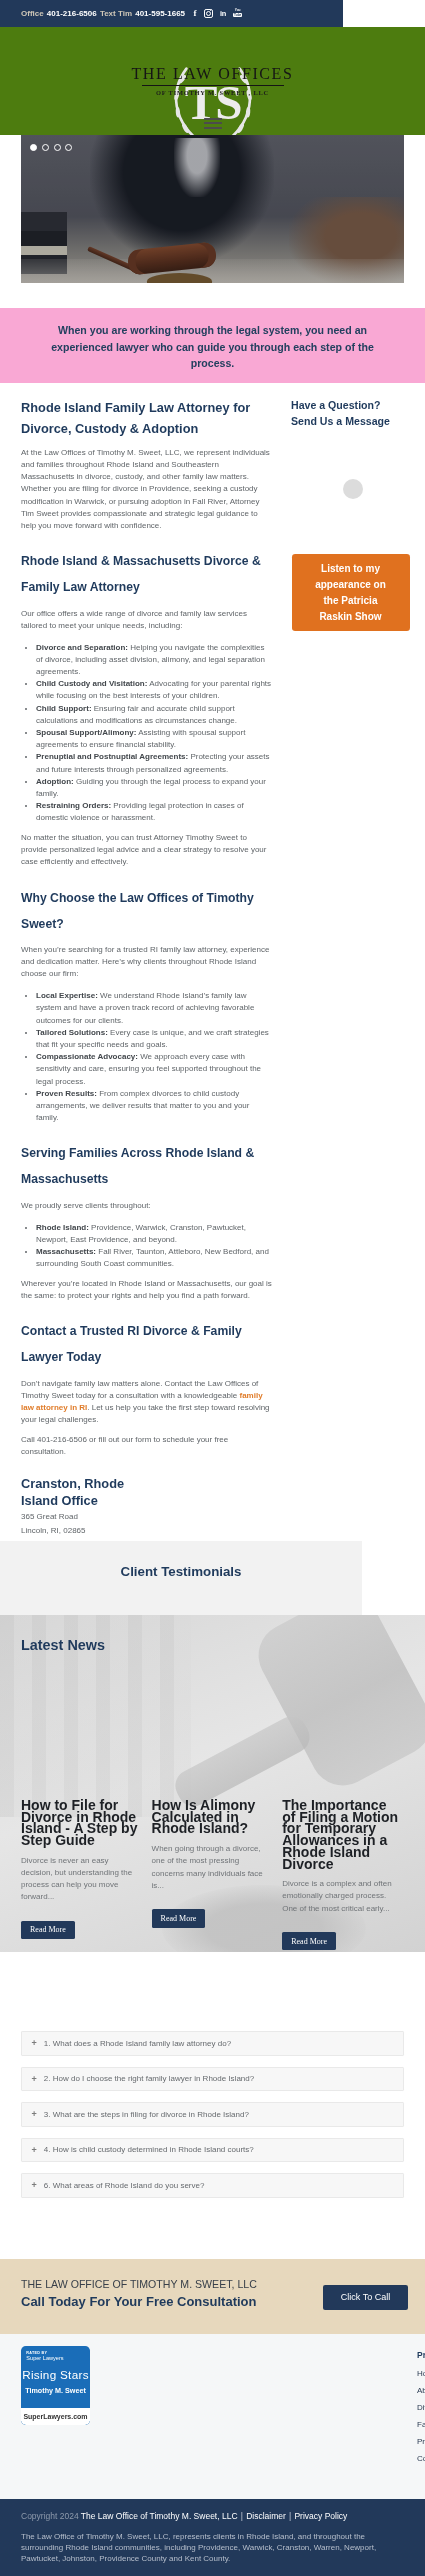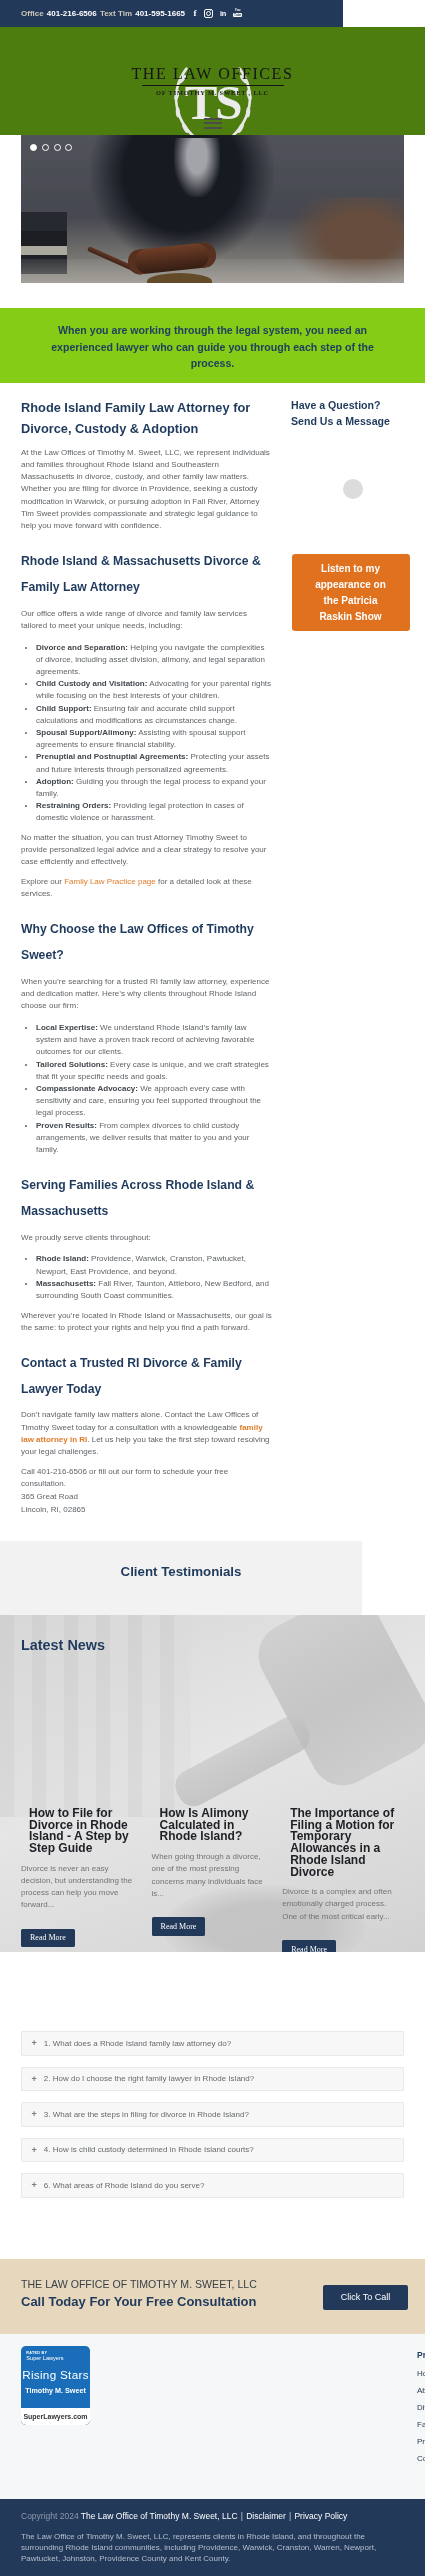--- a/index.html
+++ b/index.html
@@ -45,21 +45,21 @@
     background:linear-gradient(180deg,#8a4b2b,#5d2f1a 60%,#3f2011);box-shadow:inset 7.4px 0 0 #6b3820,inset -7.4px 0 0 #6b3820;}
   .gavel-handle{position:absolute;left:17%;bottom:15%;width:13%;height:4.8px;transform:rotate(24deg);
     background:linear-gradient(180deg,#7a432a,#4a2514);border-radius:2.1px;}
   .gavel-base{position:absolute;left:33%;bottom:0;width:17%;height:7%;background:#7a5a2e;border-radius:50% 50% 0 0 / 80% 80% 0 0;}
   .hero-shade{position:absolute;inset:0;background:rgba(18,22,32,.22);}
   .dots{position:absolute;top:9px;left:9px;display:flex;gap:4.8px;}
   .dot{width:7px;height:7px;border-radius:50%;border:1.1px solid #fff;box-sizing:border-box;cursor:pointer;}
   .dot.active{background:#fff;}
 
   
-  .quote-banner{position:absolute;top:308px;left:0;width:425px;height:75px;background:#84cc16;}
+  .quote-banner{position:absolute;top:308px;left:0;width:425px;height:75px;background:#f9a8d4;}
   .quote-banner p{margin:0;padding-top:14.4px;width:367px;margin-left:auto;margin-right:auto;text-align:center;
       color:#23405f;font-weight:bold;font-size:10.6px;line-height:16.5px;}
 
   
   .content{position:absolute;top:393px;left:21px;width:389px;}
   .left-col{width:251px;}
   .left-col h1{margin:4.3px 0 0;font-size:12.8px;line-height:21px;color:#1f3a5c;}
   .left-col h2{margin:16px 0 3.2px;font-size:12.2px;line-height:26px;color:#1f3a5c;}
   .left-col p{margin:7.4px 0 0;font-size:8px;line-height:12.2px;color:#606569;}
   .left-col ul{margin:9.6px 0 1.1px;padding-left:15px;}
@@ -87,21 +87,21 @@
         background:repeating-linear-gradient(90deg,#c4c4c4 0 14px,#d9d9d9 14px 32px);}
   .news .bg-gavel-head{position:absolute;right:4%;top:-4%;width:30%;height:52%;border-radius:32px;transform:rotate(-28deg);
         background:linear-gradient(180deg,#cccccc,#bdbdbd 55%,#c9c9c9);opacity:.8;}
   .news .bg-gavel-handle{position:absolute;right:26%;top:38%;width:34%;height:11%;transform:rotate(-28deg);
         background:linear-gradient(180deg,#c6c6c6,#b8b8b8);border-radius:16px;opacity:.7;}
   .news .bg-base{position:absolute;left:38%;bottom:-6%;width:48%;height:26%;border-radius:50%;
         background:radial-gradient(ellipse,#bfbfbf 40%,rgba(191,191,191,0) 75%);opacity:.8;}
   .news h2{position:absolute;left:21px;top:22px;margin:0;font-size:14.4px;color:#1f3a5c;}
   .cards{position:absolute;left:21px;top:185px;width:383px;display:flex;gap:9.6px;}
   .card{width:121px;}
-  .card .title{margin:8px;font-size:12px;line-height:11.7px;font-weight:bold;color:#1d2025;cursor:pointer;}
+  .card .title{margin:0;font-size:14px;line-height:11.7px;font-weight:bold;color:#1d2025;cursor:pointer;}
   .card .excerpt{margin:8px 0 0;font-size:8px;line-height:12.2px;color:#707478;}
   .read-more{display:inline-block;margin-top:17px;background:#22395a;color:#fff;font-size:8px;
              padding:4.8px 9px;border-radius:1.6px;border:none;cursor:pointer;font-family:Liberation Serif, serif;}
 
   
   .faq{position:absolute;top:2031px;left:21px;width:383px;}
   .faq-item{height:24.5px;background:#f7f7f7;border:0.5px solid #e9e9e9;box-sizing:border-box;border-radius:1.1px;
             display:flex;align-items:center;padding:0 9.6px;margin-bottom:11px;cursor:pointer;}
   .faq-item .plus{color:#7c7c7c;font-size:9px;font-weight:bold;margin-right:7px;}
   .faq-item .q{color:#666a6e;font-size:8px;}
@@ -221,21 +221,20 @@
     <ul>
       <li><b>Divorce and Separation:</b><span> Helping you navigate the complexities of divorce, including asset division, alimony, and legal separation agreements.</span></li>
       <li><b>Child Custody and Visitation:</b><span> Advocating for your parental rights while focusing on the best interests of your children.</span></li>
       <li><b>Child Support:</b><span> Ensuring fair and accurate child support calculations and modifications as circumstances change.</span></li>
       <li><b>Spousal Support/Alimony:</b><span> Assisting with spousal support agreements to ensure financial stability.</span></li>
       <li><b>Prenuptial and Postnuptial Agreements:</b><span> Protecting your assets and future interests through personalized agreements.</span></li>
       <li><b>Adoption:</b><span> Guiding you through the legal process to expand your family.</span></li>
       <li><b>Restraining Orders:</b><span> Providing legal protection in cases of domestic violence or harassment.</span></li>
     </ul>
     <p>No matter the situation, you can trust Attorney Timothy Sweet to provide personalized legal advice and a clear strategy to resolve your case efficiently and effectively.</p>
-    <p><span>Explore our </span><a class="olink">Family Law Practice page</a><span> for a detailed look at these services.</span></p>
 
     <h2>Why Choose the Law Offices of Timothy Sweet?</h2>
     <p>When you’re searching for a trusted RI family law attorney, experience and dedication matter. Here’s why clients throughout Rhode Island choose our firm:</p>
     <ul>
       <li><b>Local Expertise:</b><span> We understand Rhode Island’s family law system and have a proven track record of achieving favorable outcomes for our clients.</span></li>
       <li><b>Tailored Solutions:</b><span> Every case is unique, and we craft strategies that fit your specific needs and goals.</span></li>
       <li><b>Compassionate Advocacy:</b><span> We approach every case with sensitivity and care, ensuring you feel supported throughout the legal process.</span></li>
       <li><b>Proven Results:</b><span> From complex divorces to child custody arrangements, we deliver results that matter to you and your family.</span></li>
     </ul>
 
@@ -244,20 +243,21 @@
     <ul>
       <li><b>Rhode Island:</b><span> Providence, Warwick, Cranston, Pawtucket, Newport, East Providence, and beyond.</span></li>
       <li><b>Massachusetts:</b><span> Fall River, Taunton, Attleboro, New Bedford, and surrounding South Coast communities.</span></li>
     </ul>
     <p>Wherever you’re located in Rhode Island or Massachusetts, our goal is the same: to protect your rights and help you find a path forward.</p>
 
     <h2>Contact a Trusted RI Divorce &amp; Family Lawyer Today</h2>
     <p><span>Don’t navigate family law matters alone. Contact the Law Offices of Timothy Sweet today for a consultation with a knowledgeable </span><a class="olink bold">family law attorney in RI</a><span>. Let us help you take the first step toward resolving your legal challenges.</span></p>
     <p><span> Call  </span><span>401-216-6506</span><span> or fill out our form to schedule your free consultation.</span></p>
 
+    <h3 class="office-h">Cranston, Rhode Island Office</h3>
     <p class="addr">365 Great Road</p>
     <p class="addr">Lincoln, RI, 02865</p>
   </div>
 
   <div class="right-col">
     <h3>Have a Question? Send Us a Message</h3>
     <div class="spinner"></div>
     <a class="raskin">
       <span>Listen to my appearance on the Patricia Raskin Show</span>
     </a>

